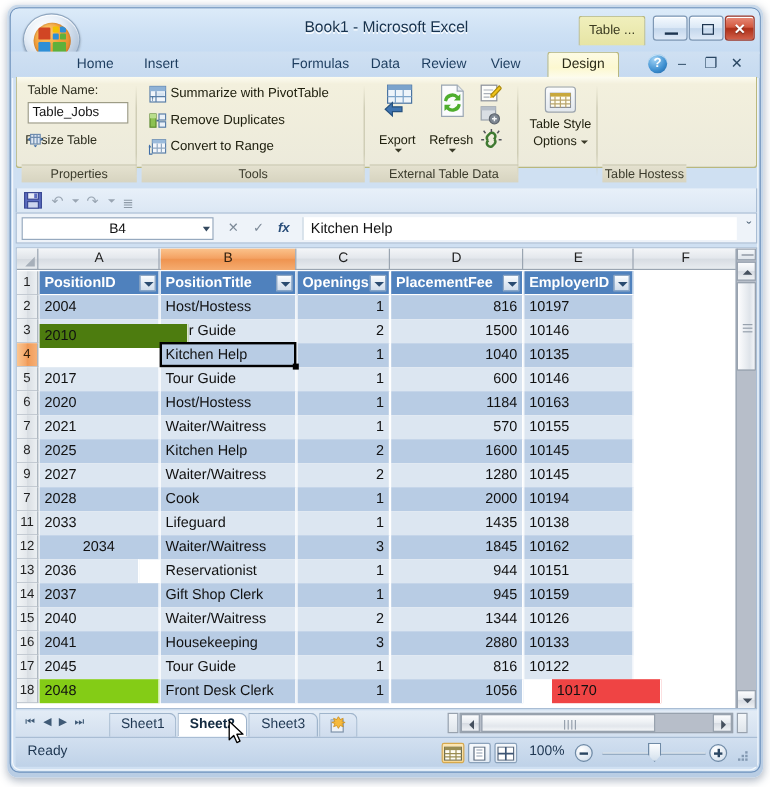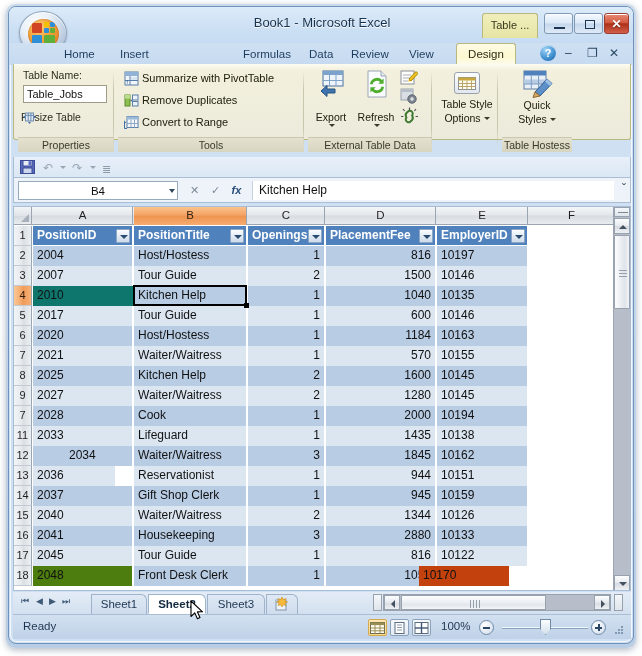--- a/index.html
+++ b/index.html
@@ -636,38 +636,20 @@
           <span class="bigbtn-lbl" style="top:42px; padding-right:9px;">Options</span>
           <span class="drop-caret" style="left:44px; top:47px;"></span>
         </div>
         <div class="rgroup-labelbox" style="background:none;border:none;">
           <div class="rgroup-label"></div>
         </div>
         <div class="rgroup-sep" style="left:61px;"></div>
       </div>
 
       <div class="rgroup" id="g-tstyles">
-        <div style="position:absolute; left:6px; top:3px; width:58px; height:62px;">
-          <span style="position:absolute; left:15px; top:1px;">
-            <svg width="30" height="28" viewBox="0 0 30 28">
-              <rect x="1" y="1" width="22" height="18" fill="#eaf0f8" stroke="#5c7fa6"></rect>
-              <rect x="1" y="1" width="22" height="4.5" fill="#4f81bd"></rect>
-              <rect x="1" y="9.5" width="22" height="4.5" fill="#b8cce4"></rect>
-              <line x1="8.3" y1="5.5" x2="8.3" y2="19" stroke="#7c9cc0"></line>
-              <line x1="15.6" y1="5.5" x2="15.6" y2="19" stroke="#7c9cc0"></line>
-              <line x1="1" y1="14" x2="23" y2="14" stroke="#7c9cc0"></line>
-              <path d="M12 22 L24 9 L29 13.5 L17 26 Z" fill="#5d90c8" stroke="#2f5c8e"></path>
-              <path d="M12 22 L10 27.5 L17 26 Z" fill="#d6a868" stroke="#8f6a32"></path>
-              <path d="M24 9 L29 13.5 L27 16 L22 11.5 Z" fill="#9cc0e4"></path>
-            </svg>
-          </span>
-          <span class="bigbtn-lbl" style="top:30px;">Quick</span>
-          <span class="bigbtn-lbl" style="top:44px; padding-right:9px;">Styles</span>
-          <span class="drop-caret" style="left:42px; top:49px;"></span>
-        </div>
         <div class="rgroup-labelbox">
           <div class="rgroup-label">Table Hostess</div>
         </div>
       </div>
     </div>
 
     <div id="qatstrip">
       <span id="qat-save">
         <svg width="15" height="14" viewBox="0 0 15 14">
           <rect x="0.5" y="0.5" width="14" height="13" fill="#5b6bbf" stroke="#3b4a94"></rect>
@@ -737,21 +719,21 @@
           <div class="cell tr" style="left: 234px; width: 77px; top: 39px; background: rgb(184, 204, 228);">1</div>
           <div class="cell tr" style="left: 312px; width: 110px; top: 39px; background: rgb(184, 204, 228);">816</div>
           <div class="cell tl" style="left: 423px; width: 91px; top: 39px; background: rgb(184, 204, 228);">10197</div>
           <div class="rowhdr" style="top: 59px;">3</div>
           <div class="cell tl" style="left: 19px; width: 100px; top: 59px; background: rgb(220, 230, 241);">2007</div>
           <div class="cell tl" style="left: 120px; width: 113px; top: 59px; background: rgb(220, 230, 241);">Tour Guide</div>
           <div class="cell tr" style="left: 234px; width: 77px; top: 59px; background: rgb(220, 230, 241);">2</div>
           <div class="cell tr" style="left: 312px; width: 110px; top: 59px; background: rgb(220, 230, 241);">1500</div>
           <div class="cell tl" style="left: 423px; width: 91px; top: 59px; background: rgb(220, 230, 241);">10146</div>
           <div class="rowhdr sel" style="top: 79px;">4</div>
-          <div class="cell tl" style="left: 19px; width: 124px; top: 79px; background: #0f766e;">2010</div>
+          <div class="cell tl" style="left: 19px; width: 124px; top: 63px; background: #4d7c0f;">2010</div>
           <div class="cell tl" style="left: 120px; width: 113px; top: 79px; background: rgb(184, 204, 228);">Kitchen Help</div>
           <div class="cell tr" style="left: 234px; width: 77px; top: 79px; background: rgb(184, 204, 228);">1</div>
           <div class="cell tr" style="left: 312px; width: 110px; top: 79px; background: rgb(184, 204, 228);">1040</div>
           <div class="cell tl" style="left: 423px; width: 91px; top: 79px; background: rgb(184, 204, 228);">10135</div>
           <div class="rowhdr" style="top: 99px;">5</div>
           <div class="cell tl" style="left: 19px; width: 100px; top: 99px; background: rgb(220, 230, 241);">2017</div>
           <div class="cell tl" style="left: 120px; width: 113px; top: 99px; background: rgb(220, 230, 241);">Tour Guide</div>
           <div class="cell tr" style="left: 234px; width: 77px; top: 99px; background: rgb(220, 230, 241);">1</div>
           <div class="cell tr" style="left: 312px; width: 110px; top: 99px; background: rgb(220, 230, 241);">600</div>
           <div class="cell tl" style="left: 423px; width: 91px; top: 99px; background: rgb(220, 230, 241);">10146</div>
@@ -821,25 +803,25 @@
           <div class="cell tr" style="left: 234px; width: 77px; top: 319px; background: rgb(184, 204, 228);">3</div>
           <div class="cell tr" style="left: 312px; width: 110px; top: 319px; background: rgb(184, 204, 228);">2880</div>
           <div class="cell tl" style="left: 423px; width: 91px; top: 319px; background: rgb(184, 204, 228);">10133</div>
           <div class="rowhdr" style="top: 339px;">17</div>
           <div class="cell tl" style="left: 19px; width: 100px; top: 339px; background: rgb(220, 230, 241);">2045</div>
           <div class="cell tl" style="left: 120px; width: 113px; top: 339px; background: rgb(220, 230, 241);">Tour Guide</div>
           <div class="cell tr" style="left: 234px; width: 77px; top: 339px; background: rgb(220, 230, 241);">1</div>
           <div class="cell tr" style="left: 312px; width: 110px; top: 339px; background: rgb(220, 230, 241);">816</div>
           <div class="cell tl" style="left: 423px; width: 91px; top: 339px; background: rgb(220, 230, 241);">10122</div>
           <div class="rowhdr" style="top: 359px;">18</div>
-          <div class="cell tl" style="left: 19px; width: 100px; top: 359px; background: #4d7c0f;">2048</div>
+          <div class="cell tl" style="left: 19px; width: 100px; top: 359px; background: #84cc16;">2048</div>
           <div class="cell tl" style="left: 120px; width: 113px; top: 359px; background: rgb(184, 204, 228);">Front Desk Clerk</div>
           <div class="cell tr" style="left: 234px; width: 77px; top: 359px; background: rgb(184, 204, 228);">1</div>
           <div class="cell tr" style="left: 312px; width: 110px; top: 359px; background: rgb(184, 204, 228); padding-left: 36px;">1056</div>
-          <div class="cell tl" style="left: 405px; width: 91px; top: 359px; background: #c2410c;">10170</div>
+          <div class="cell tl" style="left: 446px; width: 91px; top: 359px; background: #ef4444;">10170</div>
         </div>
 
       <div id="selbox" style="left: 119px; top: 78px; width: 114px; height: 21px;"></div>
       <div id="fillhandle" style="left: 230px; top: 96px;"></div>
 
       <div id="vsb">
         <div id="vsb-split">
           <span id="vsb-splitline"></span>
         </div>
         <div class="sbbtn" style="top:11px;">

